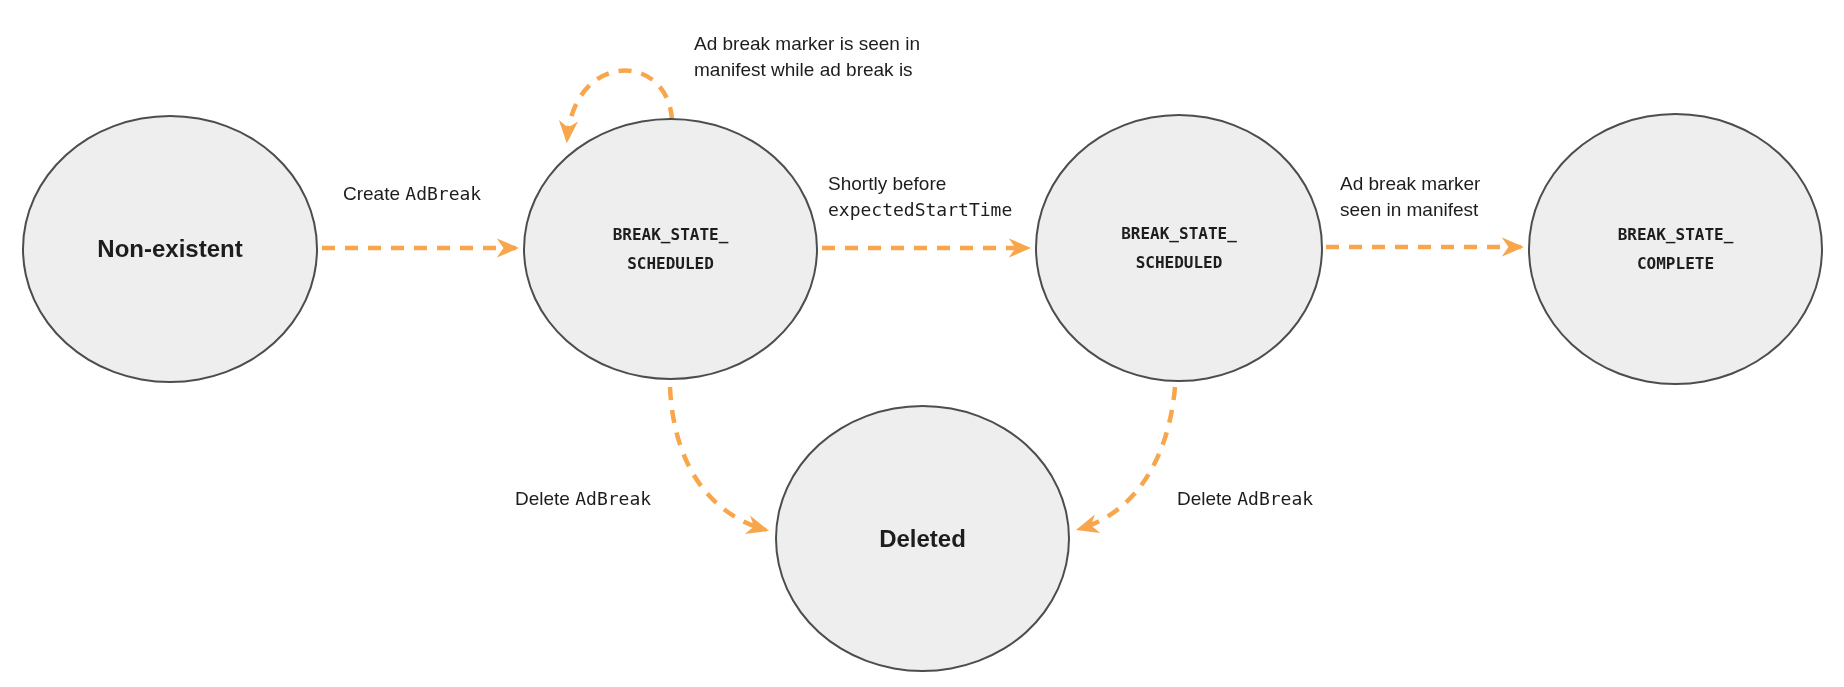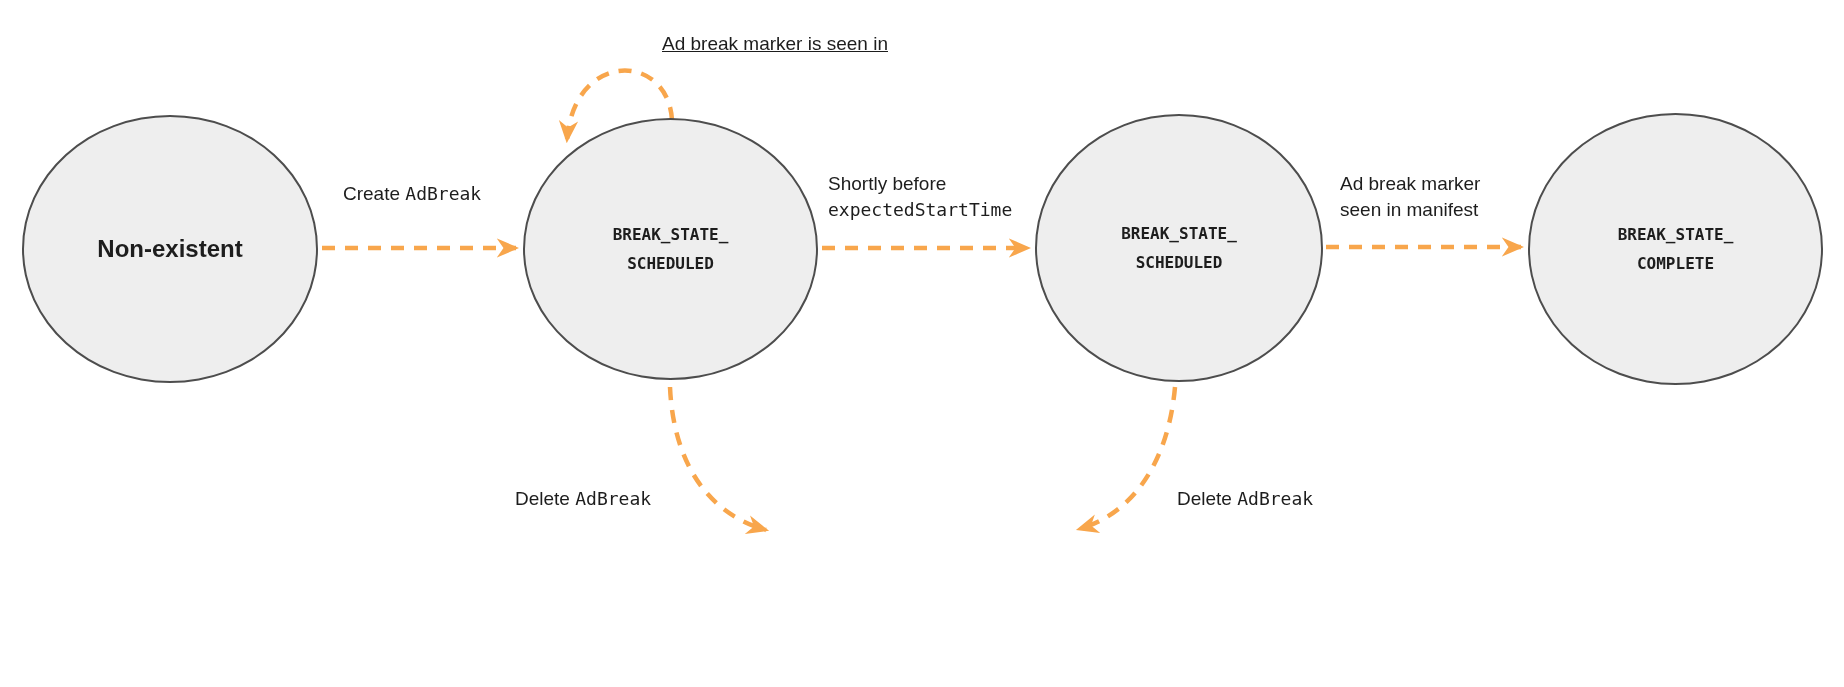--- a/index.html
+++ b/index.html
@@ -60,21 +60,21 @@
     font-family: "DejaVu Sans Mono", monospace;
     font-size: 18px;
   }
   
   #n0 { left: 22px;   top: 115px; width: 296px; height: 268px; }
   #n1 { left: 523px;  top: 118px; width: 295px; height: 262px; }
   #n2 { left: 1035px; top: 114px; width: 288px; height: 268px; }
   #n3 { left: 1528px; top: 113px; width: 295px; height: 272px; }
   #n4 { left: 775px;  top: 405px; width: 295px; height: 267px; }
   
-  #lbl-loop        { left: 662px;  top: 31px; text-decoration: underline; }
+  #lbl-loop        { left: 694px;  top: 31px; }
   #lbl-create      { left: 343px;  top: 181px; text-align: center; }
   #lbl-shortly     { left: 828px;  top: 171px; }
   #lbl-marker      { left: 1340px; top: 171px; }
   #lbl-delete-left { left: 515px;  top: 486px; }
   #lbl-delete-right{ left: 1177px; top: 486px; }
 </style>
 </head>
 <body>
 
 <div class="stage">
@@ -105,23 +105,27 @@
   <div class="node" id="n2">
     <span class="code-line">BREAK_STATE_</span>
     <span class="code-line">SCHEDULED</span>
   </div>
 
   <div class="node" id="n3">
     <span class="code-line">BREAK_STATE_</span>
     <span class="code-line">COMPLETE</span>
   </div>
 
+  <div class="node" id="n4">
+    <span class="sans-line">Deleted</span>
+  </div>
 
   <div class="lbl" id="lbl-loop">
     <div>Ad break marker is seen in</div>
+    <div>manifest while ad break is</div>
   </div>
 
   <div class="lbl" id="lbl-create">
     <span>Create </span><span class="code">AdBreak</span>
   </div>
 
   <div class="lbl" id="lbl-shortly">
     <div>Shortly before</div>
     <div class="code">expectedStartTime</div>
   </div>

